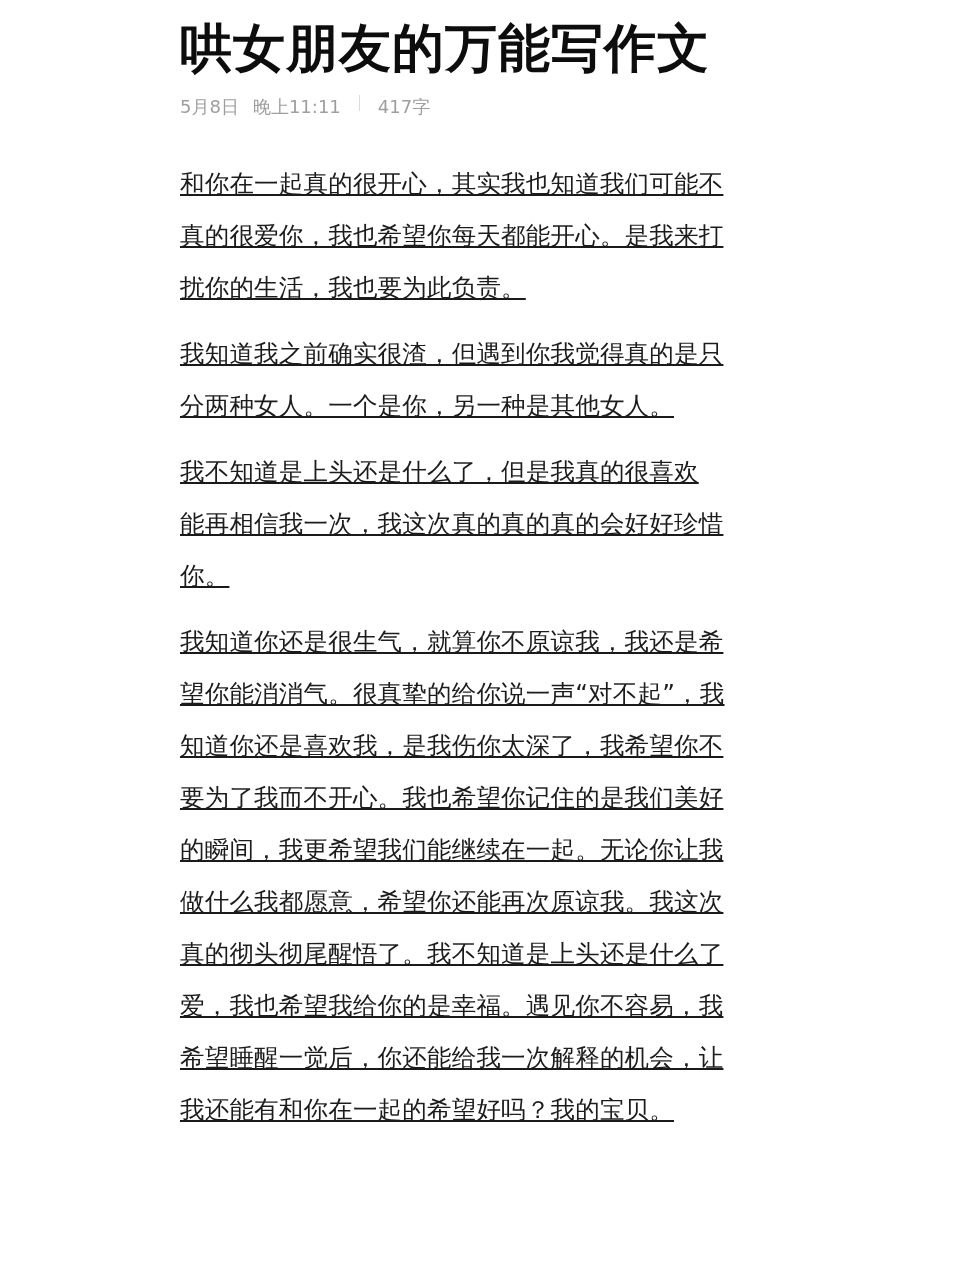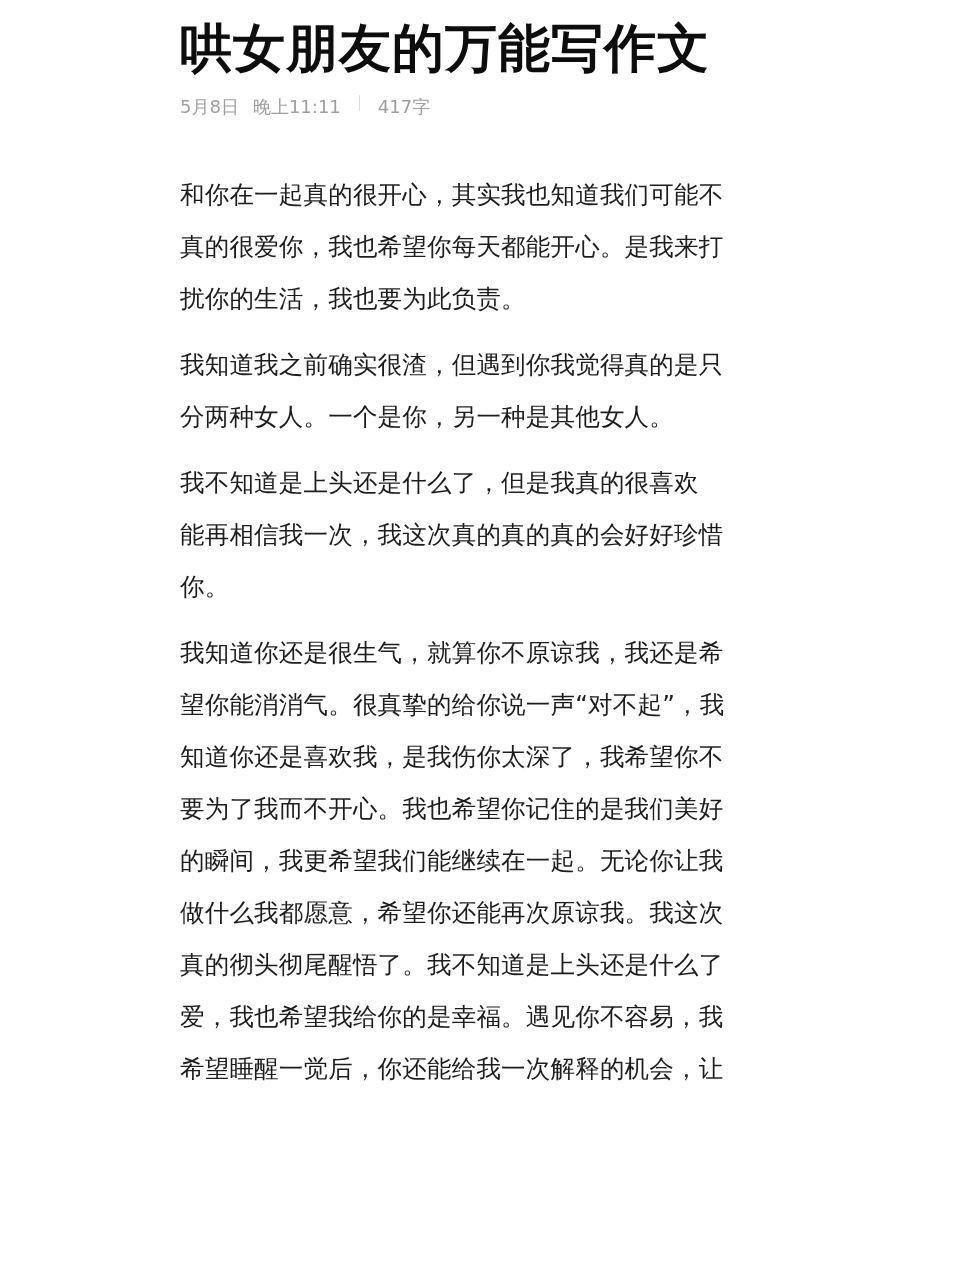--- a/index.html
+++ b/index.html
@@ -47,22 +47,23 @@
   .meta .sep {
     display: inline-block;
     width: 1px;
     height: 16px;
     background: #dcdcdc;
     margin: 0 18px;
   }
   .body {
     position: absolute;
     left: 0;
-    top: 169px;
+    top: 158px;
     width: 600px;
+    text-decoration: underline;
   }
   .para {
     margin: 0 0 14px 0;
   }
   .line {
     display: block;
     height: 52px;
     line-height: 52px;
     font-size: 24.5px;
     color: #1c1c1c;
@@ -107,16 +108,17 @@
     <p class="para">
       <span class="line">我知道你还是很生气，就算你不原谅我，我还是希</span>
       <span class="line">望你能消消气。很真挚的给你说一声“对不起”，我</span>
       <span class="line">知道你还是喜欢我，是我伤你太深了，我希望你不</span>
       <span class="line">要为了我而不开心。我也希望你记住的是我们美好</span>
       <span class="line">的瞬间，我更希望我们能继续在一起。无论你让我</span>
       <span class="line">做什么我都愿意，希望你还能再次原谅我。我这次</span>
       <span class="line">真的彻头彻尾醒悟了。我不知道是上头还是什么了</span>
       <span class="line">爱，我也希望我给你的是幸福。遇见你不容易，我</span>
       <span class="line">希望睡醒一觉后，你还能给我一次解释的机会，让</span>
+      <span class="line">我还能有和你在一起的希望好吗？我的宝贝。</span>
     </p>
 
   </div>
 </div>
 
 </body></html>

